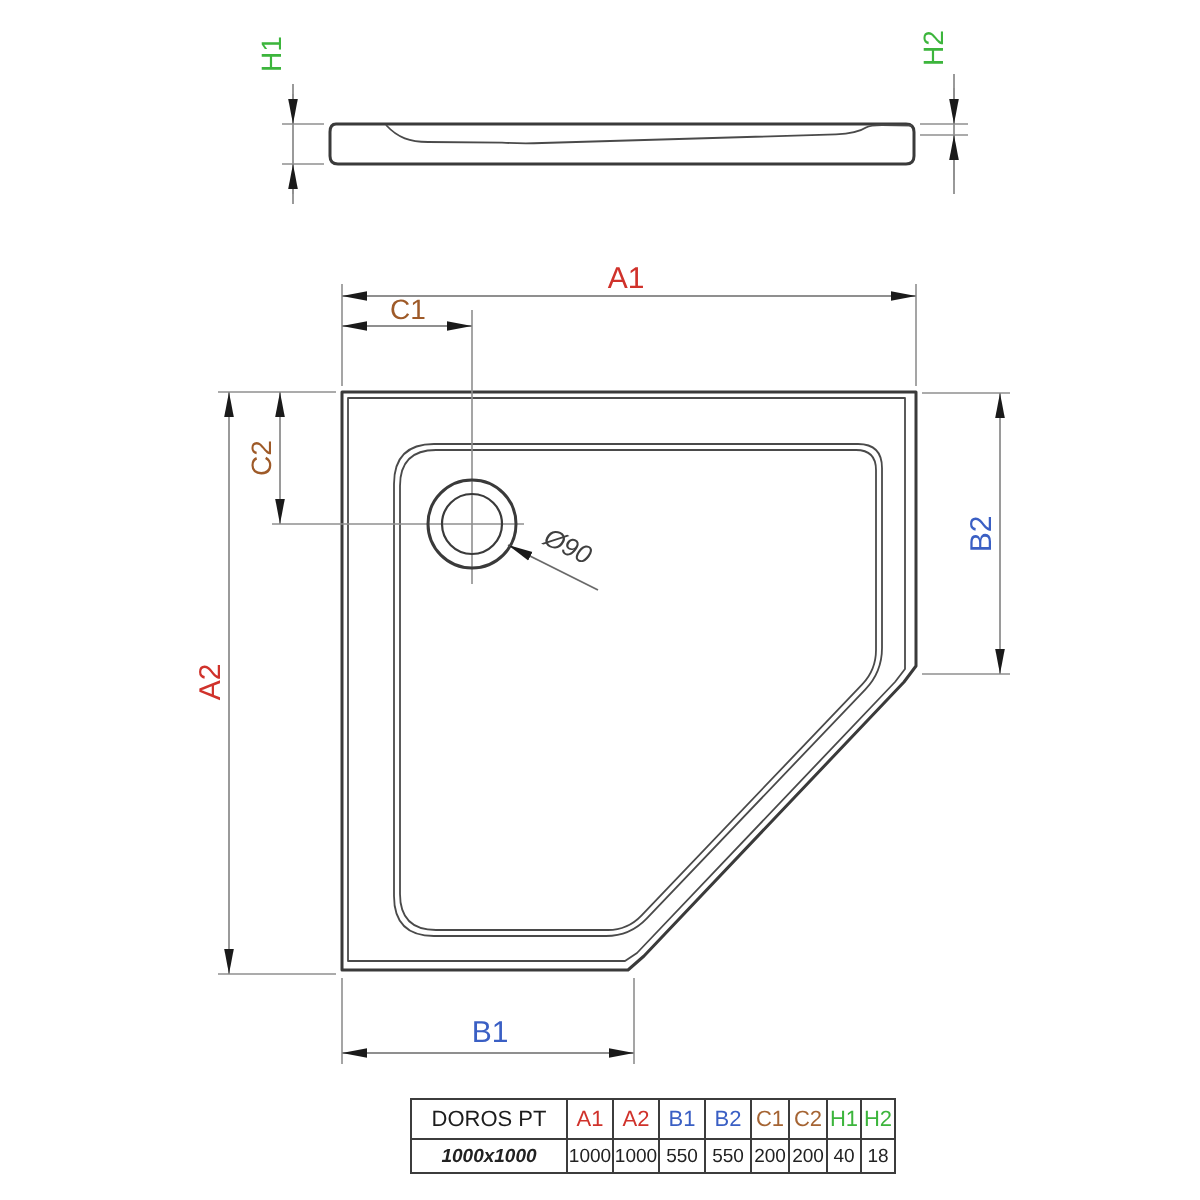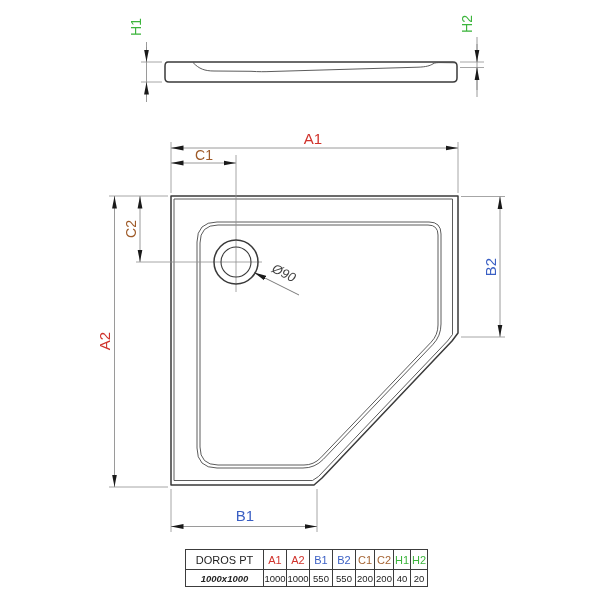--- a/index.html
+++ b/index.html
@@ -26,21 +26,21 @@
   .lbl{font-size:15px;text-anchor:middle;}
   .lbl-sm{font-size:14px;text-anchor:middle;}
   .lbl-a{fill:var(--col-a,#d0322b);}
   .lbl-b{fill:var(--col-b,#3a5fc4);}
   .lbl-c{fill:var(--col-c,#9e5a28);}
   .lbl-h{fill:var(--col-h,#3cb53c);}
   .lbl-drain{fill:#3f3f3f;font-size:13px;font-style:italic;text-anchor:middle;}
 
   
   #spec-table{
-    position:absolute;left:185px;top:549px;
+    position:absolute;left:205px;top:549px;
     border-collapse:collapse;table-layout:fixed;
     border:1.5px solid #3c3c3c;
   }
   #spec-table td{
     border:1px solid #3c3c3c;text-align:center;vertical-align:middle;
     padding:0;overflow:hidden;white-space:nowrap;color:#222;
   }
   #spec-table tr.hdr td{height:19px;font-size:11px;}
   #spec-table tr.val td{height:16px;font-size:9.5px;}
   #spec-table td.model{font-size:13.5px;color:#1c1c1c;}
@@ -160,16 +160,16 @@
   </tr>
   <tr class="val">
     <td class="size">1000x1000</td>
     <td>1000</td>
     <td>1000</td>
     <td>550</td>
     <td>550</td>
     <td>200</td>
     <td>200</td>
     <td>40</td>
-    <td>20</td>
+    <td>18</td>
   </tr>
 </tbody>
   </table>
 
 </body></html>

